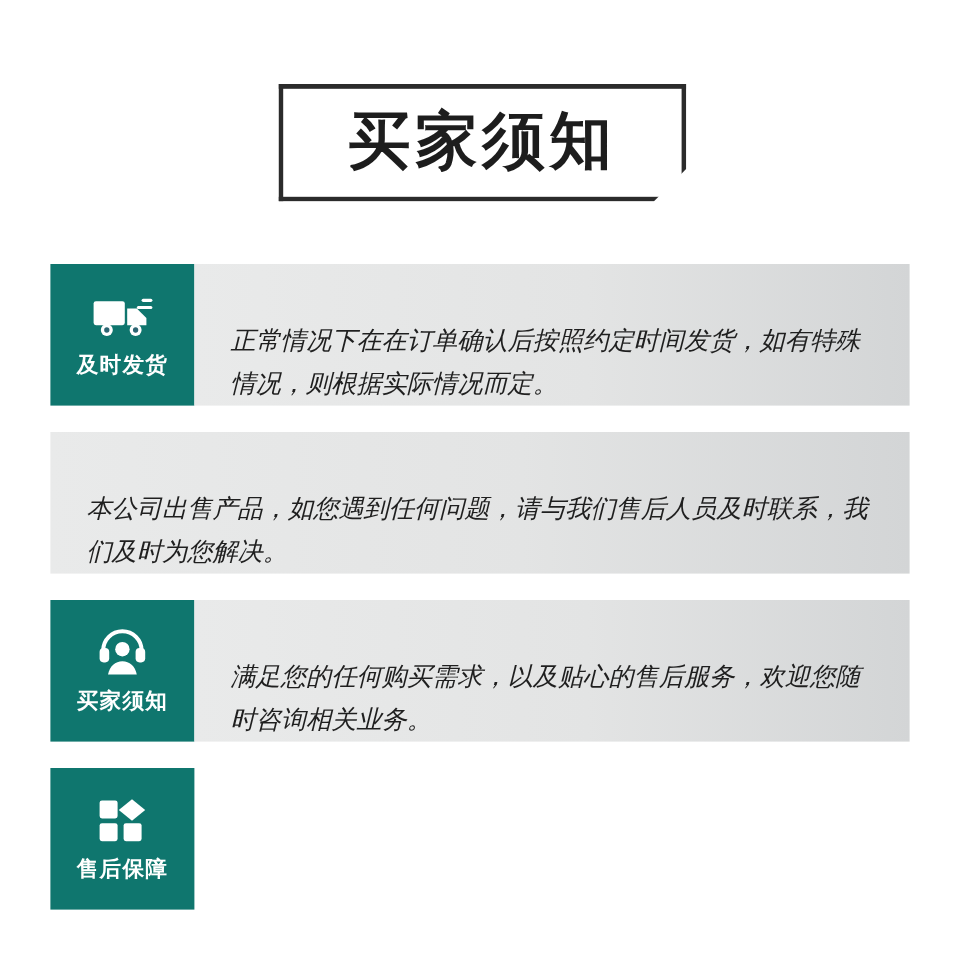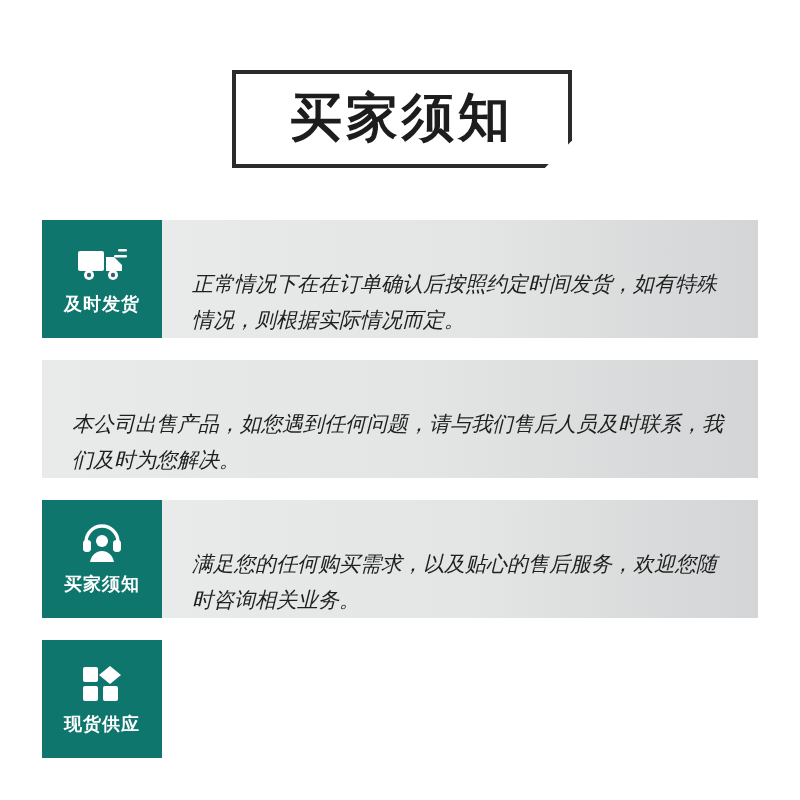--- a/index.html
+++ b/index.html
@@ -172,18 +172,18 @@
     <div class="row">
       <div class="badge">
         <span class="glyph">
           <svg width="44" height="40" viewBox="0 0 44 40" fill="none">
             <rect x="3" y="3" width="15" height="15" rx="2" fill="#ffffff"></rect>
             <path d="M30 2l11 9-11 9-11-9z" fill="#ffffff"></path>
             <rect x="3" y="22" width="15" height="15" rx="2" fill="#ffffff"></rect>
             <rect x="23" y="22" width="15" height="15" rx="2" fill="#ffffff"></rect>
           </svg>
         </span>
-        <span class="label">现货供应</span>
+        <span class="label">售后保障</span>
       </div>
     </div>
 
   </div>
 </div>
 
 </body></html>

